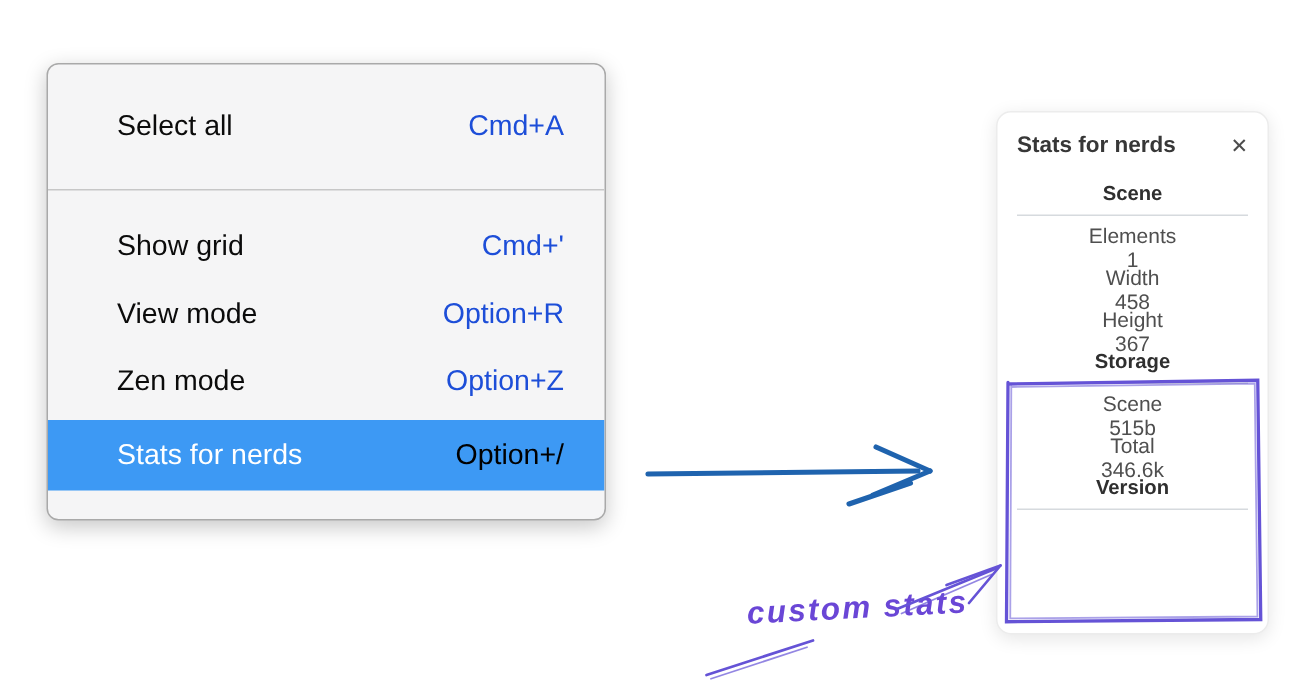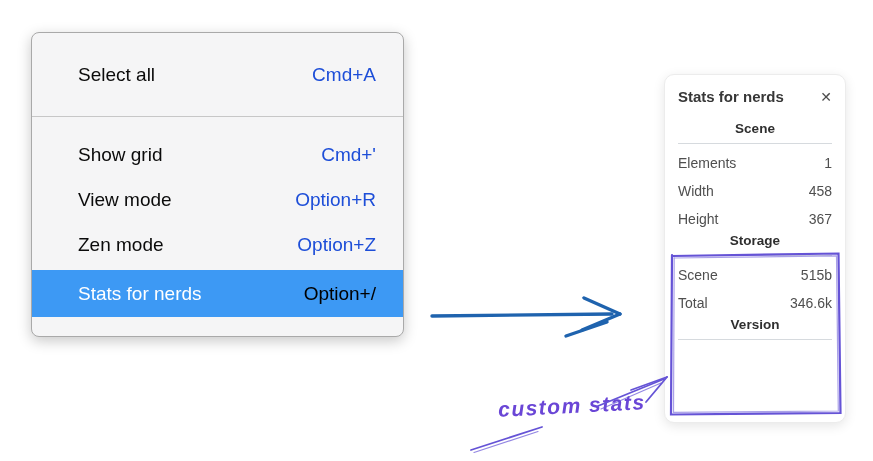--- a/index.html
+++ b/index.html
@@ -11,21 +11,21 @@
     width: 873px;
     height: 461px;
     background: #ffffff;
     overflow: hidden;
   }
 
   
   .menu {
     position: absolute;
     left: 31px;
-    top: 32px;
+    top: 42px;
     width: 373px;
     height: 305px;
     background: #f5f5f6;
     border: 1px solid #a9a9a9;
     border-radius: 8px;
     box-shadow: 0 4px 14px rgba(0,0,0,0.22);
     overflow: hidden;
   }
   .menu-item {
     display: flex;
@@ -94,20 +94,21 @@
   }
   .sec-head.first { margin-top: 0; }
   .sec-rows { padding-top: 5px; }
   .sec-row {
     display: flex;
     justify-content: space-between;
     font-size: 14px;
     color: #4f4f4f;
     height: 28px;
     align-items: center;
+    flex-direction: column;
   }
   .sec-note {
     font-size: 14px;
     color: #4f4f4f;
     padding-top: 8px;
     white-space: nowrap;
   }
 
   
   .overlay {

